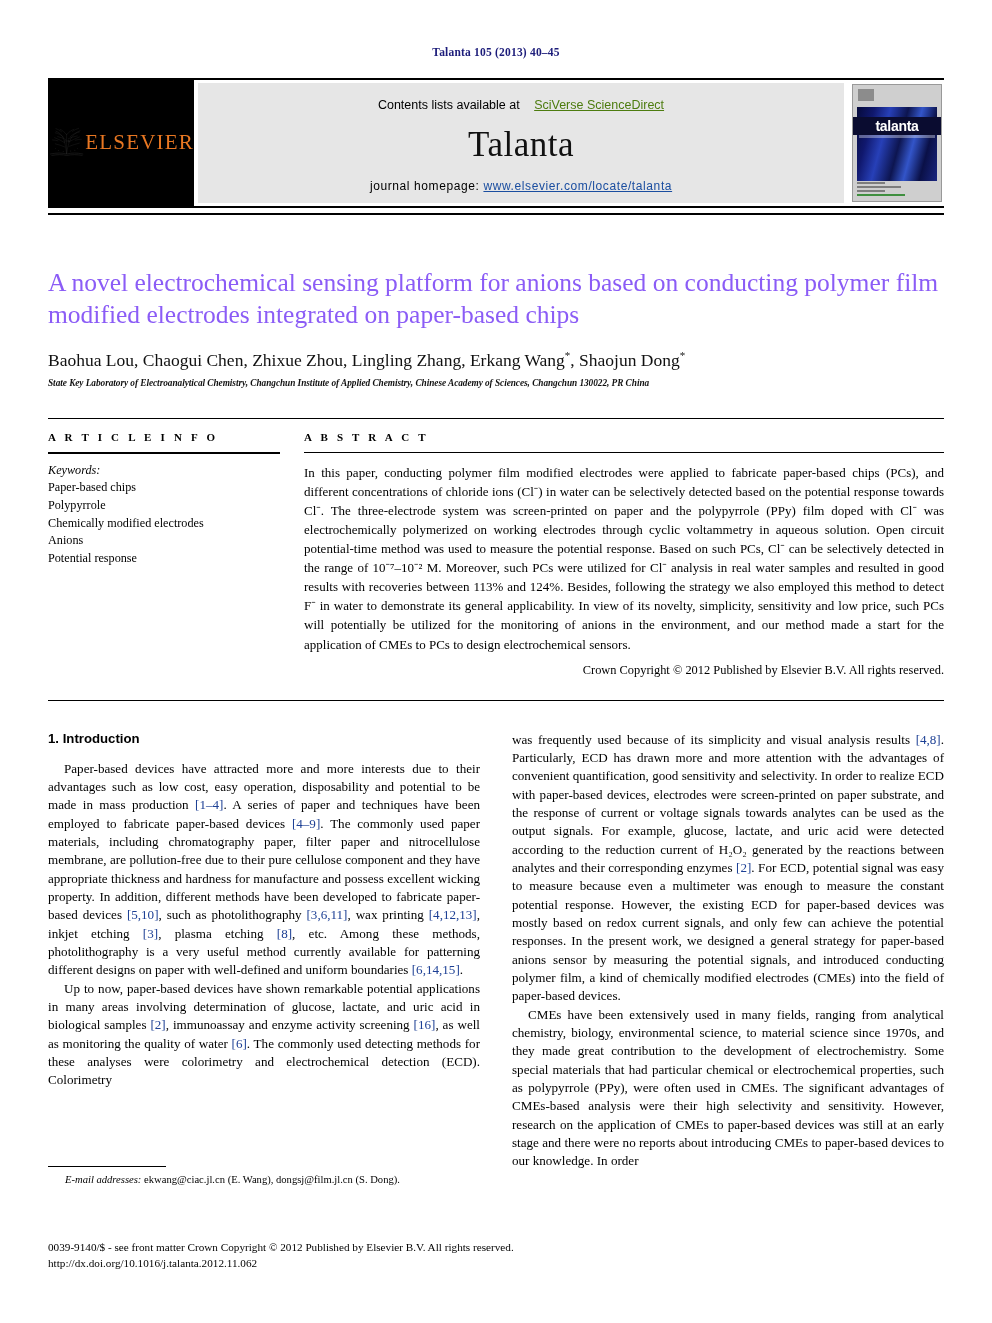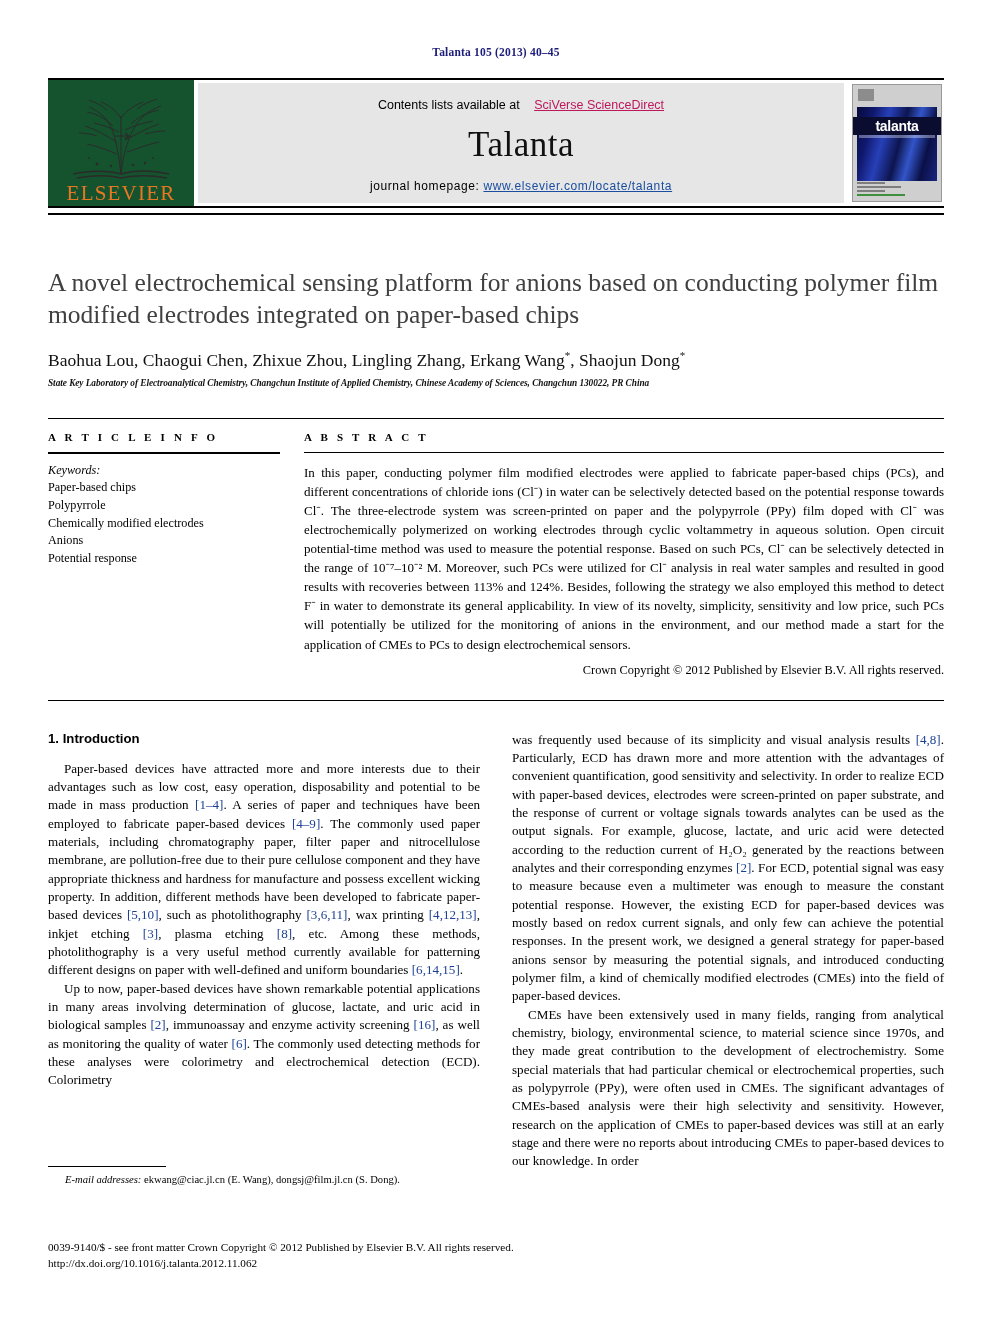--- a/index.html
+++ b/index.html
@@ -41,25 +41,24 @@
     border-bottom: 2.5px solid #000;
     padding: 0;
     display: flex;
     align-items: stretch;
     height: 126px;
   }
   .elsevier-cell {
     width: 146px;
     flex: 0 0 146px;
     display: flex;
-    flex-direction: column;
     align-items: center;
     justify-content: flex-end;
     padding-bottom: 2px;
-    background: #14532d;
+    background: #000000;
   }
   .tree-svg { display:block; }
   .elsevier-word {
     font-family: "Liberation Serif", serif;
     font-size: 21px;
     letter-spacing: 1.2px;
     color: #e87722;
     font-weight: normal;
     line-height: 1;
     margin-top: 1px;
@@ -73,21 +72,21 @@
     justify-content: center;
     margin: 3px 6px 3px 4px;
     padding: 6px 0 4px 0;
   }
   .contents-line {
     font-family: "Liberation Sans", sans-serif;
     font-size: 12.5px;
     color: #000;
     margin-top: 2px;
   }
-  .contents-line .sd-link { color:#be185d;margin-left:11px; }
+  .contents-line .sd-link { color:#4d7c0f;margin-left:11px; }
   .journal-name {
     font-family: "Liberation Serif", serif;
     font-size: 35px;
     letter-spacing: 0.5px;
     margin: 13px 0 14px 0;
     color:#111;
   }
   .homepage-line {
     font-family: "Liberation Sans", sans-serif;
     font-size: 12px;
@@ -151,21 +150,21 @@
   }
 
   
   .title-block { margin-top: 52px; }
   .art-title {
     font-family: "Liberation Serif", serif;
     font-size: 25.5px;
     line-height: 1.27;
     font-weight: normal;
     margin: 0;
-    color:#404040;
+    color:#8b5cf6;
   }
   .authors {
     font-family: "Liberation Serif", serif;
     font-size: 17.5px;
     margin-top: 17px;
     color:#111;
   }
   .authors sup { font-size: 11px; vertical-align: super; }
   .affil {
     font-family: "Liberation Serif", serif;

